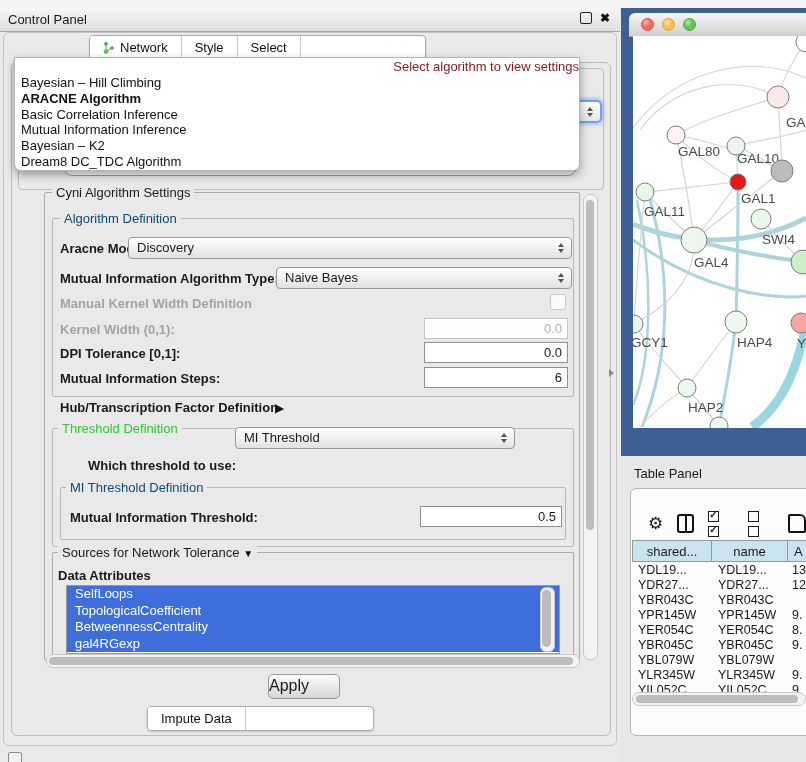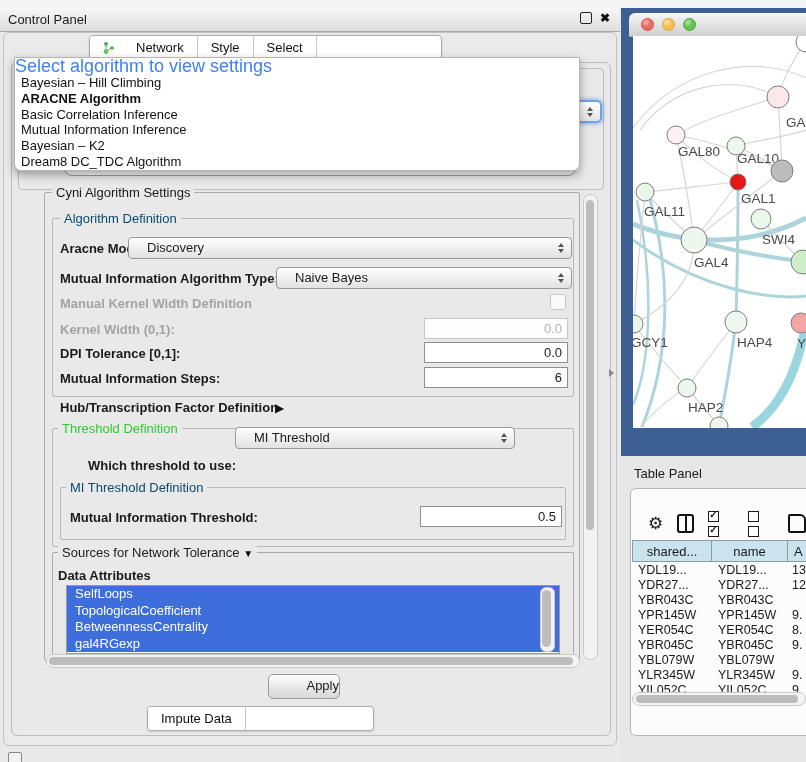--- a/index.html
+++ b/index.html
@@ -15,64 +15,64 @@
   .win-icons{position:absolute;right:10px;top:4px;display:flex;gap:8px;align-items:center}
   .float-box{width:10px;height:10px;border:1.5px solid #222;border-radius:2px}
   .close-x{font-size:12px;font-weight:bold;color:#111;line-height:12px}
   
   .shell{left:3px;top:32px;width:612px;height:712px;background:#eaeaea;border:1px solid #c2c2c2;border-radius:6px}
   .content{left:11px;top:62px;width:598px;height:672px;background:#e9e9e9;border:1px solid #bdbdbd;border-radius:6px}
   .frag-box{left:18px;top:68px;width:584px;height:120px;border:1px solid #bdbdbd;border-radius:4px;background:#e9e9e9}
   
   .tabbar{display:flex;align-items:stretch;background:#ffffff;border:1px solid #ababab;border-radius:4px;height:23px;
           box-shadow:0 1px 2px rgba(0,0,0,.15);overflow:hidden}
-  .tab{display:flex;align-items:center;gap:21px;padding:0 13px;font-size:13px;font-weight:500;color:#111;
+  .tab{display:flex;align-items:center;gap:5px;padding:0 13px;font-size:13px;font-weight:500;color:#111;
        border-right:1px solid #c9c9c9;background:#fff;cursor:default;white-space:nowrap}
   .tab:last-child{border-right:none}
   .tab.sel{background:#8e8e8e;color:#fff;border-radius:3px;margin:12px;border-right-color:#8e8e8e}
   
   .popup{left:14px;top:57px;width:564px;height:112px;background:#fff;border:1px solid #b5b5b5;
          border-radius:0 0 7px 7px;box-shadow:0 4px 10px rgba(0,0,0,.35);z-index:50;overflow:hidden}
-  .popup .prompt{height:17px;line-height:17px;text-align:left;color:#3b82f6;font-size:18px}
+  .popup .prompt{height:17px;line-height:17px;text-align:right;color:#7f1d1d;font-size:13px}
   .popup .item{height:15.8px;line-height:15.8px;padding-left:6px;font-size:13px;color:#111;white-space:nowrap}
   .popup .item.hl{font-weight:bold}
   
   .ghost-combo{left:64px;top:148px;width:512px;height:28px;background:#fcfcfc;border:1px solid #9c9c9c;
                border-radius:8px;z-index:10;line-height:26px;padding-left:16px;color:#a8a8a8;box-sizing:border-box}
   .focus-combo{left:320px;top:100px;width:282px;height:23px;background:linear-gradient(#fff,#e4e4e4);
                border:2px solid #72a2e6;border-radius:5px;box-shadow:0 0 5px rgba(80,140,230,.85);z-index:8;box-sizing:border-box}
   
   .gbox{border:1px solid #aaaaaa;border-radius:2px;background:transparent}
   .legend{position:absolute;background:#e9e9e9;padding:0 4px;font-size:13px;line-height:15px;z-index:3;white-space:nowrap}
   .legend.blue{color:#0c4a6e}
   .legend.green{color:#2ecc2e}
   .lbl{font-size:13px;font-weight:bold;white-space:nowrap}
   .lbl.dis{color:#a3a3a3}
   
   .combo{background:linear-gradient(#ffffff,#efefef 55%,#e1e1e1);border:1px solid #989898;border-radius:4px;
-         height:22px;line-height:20px;padding-left:18px;box-sizing:border-box;font-size:13px}
+         height:22px;line-height:20px;padding-left:8px;box-sizing:border-box;font-size:13px}
   .spin{position:absolute;right:7px;top:50%;transform:translateY(-50%);display:flex;flex-direction:column;gap:2px}
   .spin i{display:block;width:0;height:0;border-left:3.5px solid transparent;border-right:3.5px solid transparent}
   .spin .up{border-bottom:4.5px solid #555}
   .spin .dn{border-top:4.5px solid #555}
   
   .inp{background:#fff;border:1px solid #8f8f8f;height:21px;line-height:19px;text-align:right;
        padding-right:5px;box-sizing:border-box;font-size:13px}
   .inp.dis{border-color:#c6c6c6;color:#b2b2b2;background:#fdfdfd}
   .chk{width:14px;height:14px;border:1px solid #c6c6c6;border-radius:3px;background:#fafafa}
   .tri{font-size:10px;color:#111}
   
   .attr-list{background:#fff;border:1px solid #9a9a9a;overflow:hidden}
   .attr-item{height:16.5px;line-height:16.5px;padding-left:8px;color:#fff;font-size:13px;white-space:nowrap}
   
   .sb-track{background:#f3f3f3;border:1px solid #c9c9c9;border-radius:7px}
   .sb-thumb{position:absolute;background:#bdbdbd;border-radius:6px}
   
   .btn{background:linear-gradient(#ffffff,#e9e9e9 50%,#d7d7d7);border:1px solid #9a9a9a;border-radius:5px;
-       font-size:13px;text-align:right;line-height:21px}
+       font-size:16px;text-align:left;line-height:21px}
   
   .desktop{left:621px;top:8px;width:185px;height:448px;background:#3d5f94}
   .netwin-title{left:629px;top:13px;width:177px;height:23px;background:linear-gradient(#f7f7f7,#cfcfcf);
                 border-bottom:1px solid #a5a5a5;border-radius:6px 0 0 0;display:flex;align-items:center;padding-left:12px;gap:8px}
   .mac-dot{width:13px;height:13px;border-radius:50%;box-sizing:border-box}
   .canvas{left:633px;top:36px;width:173px;height:392px;background:#fff;overflow:hidden}
   .nlabel{font-size:13.5px;fill:#4a4a4a;font-family:"Liberation Sans",sans-serif}
   .split-arrow{left:609px;top:369px;width:0;height:0;border-top:4px solid transparent;border-bottom:4px solid transparent;
                border-left:5px solid #8a8a8a}
   

